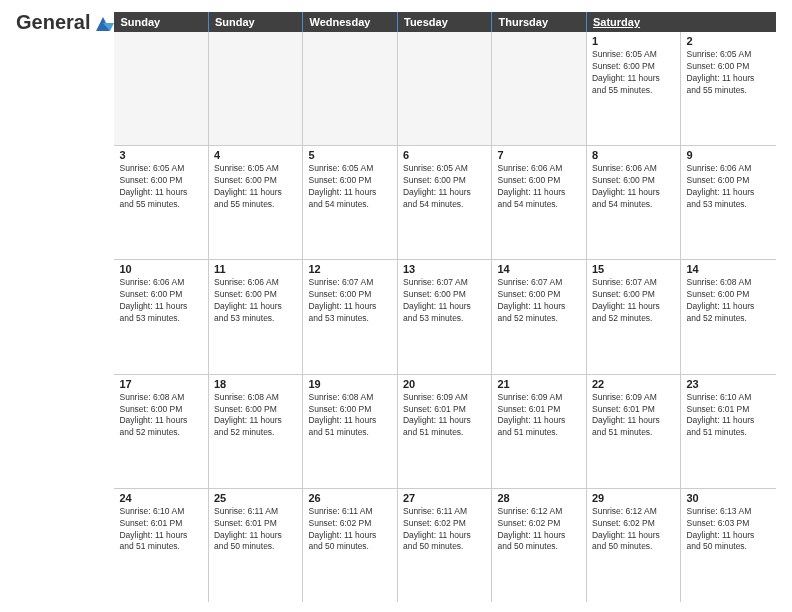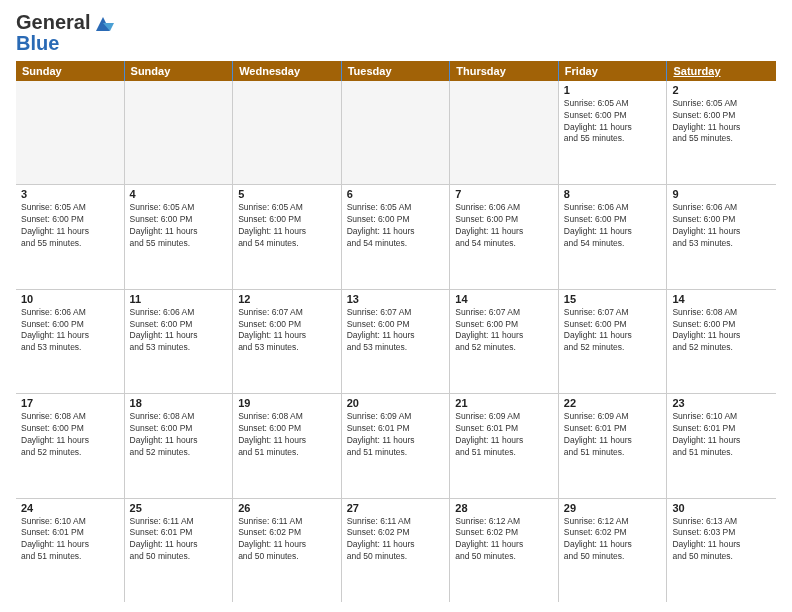--- a/index.html
+++ b/index.html
@@ -8,21 +8,20 @@
       background: #fff;
       width: 792px;
       height: 612px;
       overflow: hidden;
     }
     .page {
       width: 792px;
       height: 612px;
       padding: 12px 16px 10px 16px;
       display: flex;
-      flex-direction: column;
     }
     .header {
       display: flex;
       justify-content: space-between;
       align-items: flex-start;
       margin-bottom: 8px;
     }
     .logo {
       display: flex;
       align-items: center;
@@ -40,21 +39,21 @@
       color: #555;
     }
     .calendar {
       flex: 1;
       display: flex;
       flex-direction: column;
     }
     .cal-header {
       display: grid;
       grid-template-columns: repeat(7, 1fr);
-      background: #a16207;
+      background: #404040;
     }
     .cal-header-cell {
       color: #fff;
       font-size: 11px;
       font-weight: bold;
       padding: 4px 6px;
       border-right: 1px solid #4a8ad4;
     }
     .cal-header-cell:last-child { border-right: none; text-decoration: underline; }
     .cal-body {
@@ -102,37 +101,35 @@
         <div style="display:flex;align-items:center;">
           <div style="font-size:20px;font-weight:bold;color:#333;line-height:1.0;">
             <span style="color:#333;">General</span><span style="display:inline-block;">
               <svg width="22" height="22" viewBox="0 0 22 22" style="vertical-align:middle;margin-left:2px;">
                 <polygon points="4,18 11,4 18,18" fill="#2a6ab5"></polygon>
                 <polygon points="11,10 18,18 22,10" fill="#4a9fd4"></polygon>
               </svg>
             </span>
           </div>
         </div>
-        <div style="font-size:20px;font-weight:bold;color:#2a6ab5;line-height:1.0;margin-top:-2px;">Blue</div>
       </div>
     </div>
     <div class="title-block">
       <div class="month-title"></div>
       <div class="location"></div>
     </div>
   </div>
 
   <div class="calendar">
     <div class="cal-header">
     <div class="cal-header-cell">Sunday</div>
         <div class="cal-header-cell">Sunday</div>
         <div class="cal-header-cell">Wednesday</div>
         <div class="cal-header-cell">Tuesday</div>
         <div class="cal-header-cell">Thursday</div>
-        <div class="cal-header-cell">Friday</div>
         <div class="cal-header-cell">Saturday</div>
       </div>
     <div class="cal-body">
     <div class="cal-row">
           <div class="cal-cell empty"></div>
           <div class="cal-cell empty"></div>
           <div class="cal-cell empty"></div>
           <div class="cal-cell empty"></div>
           <div class="cal-cell empty"></div>
           <div class="cal-cell">

